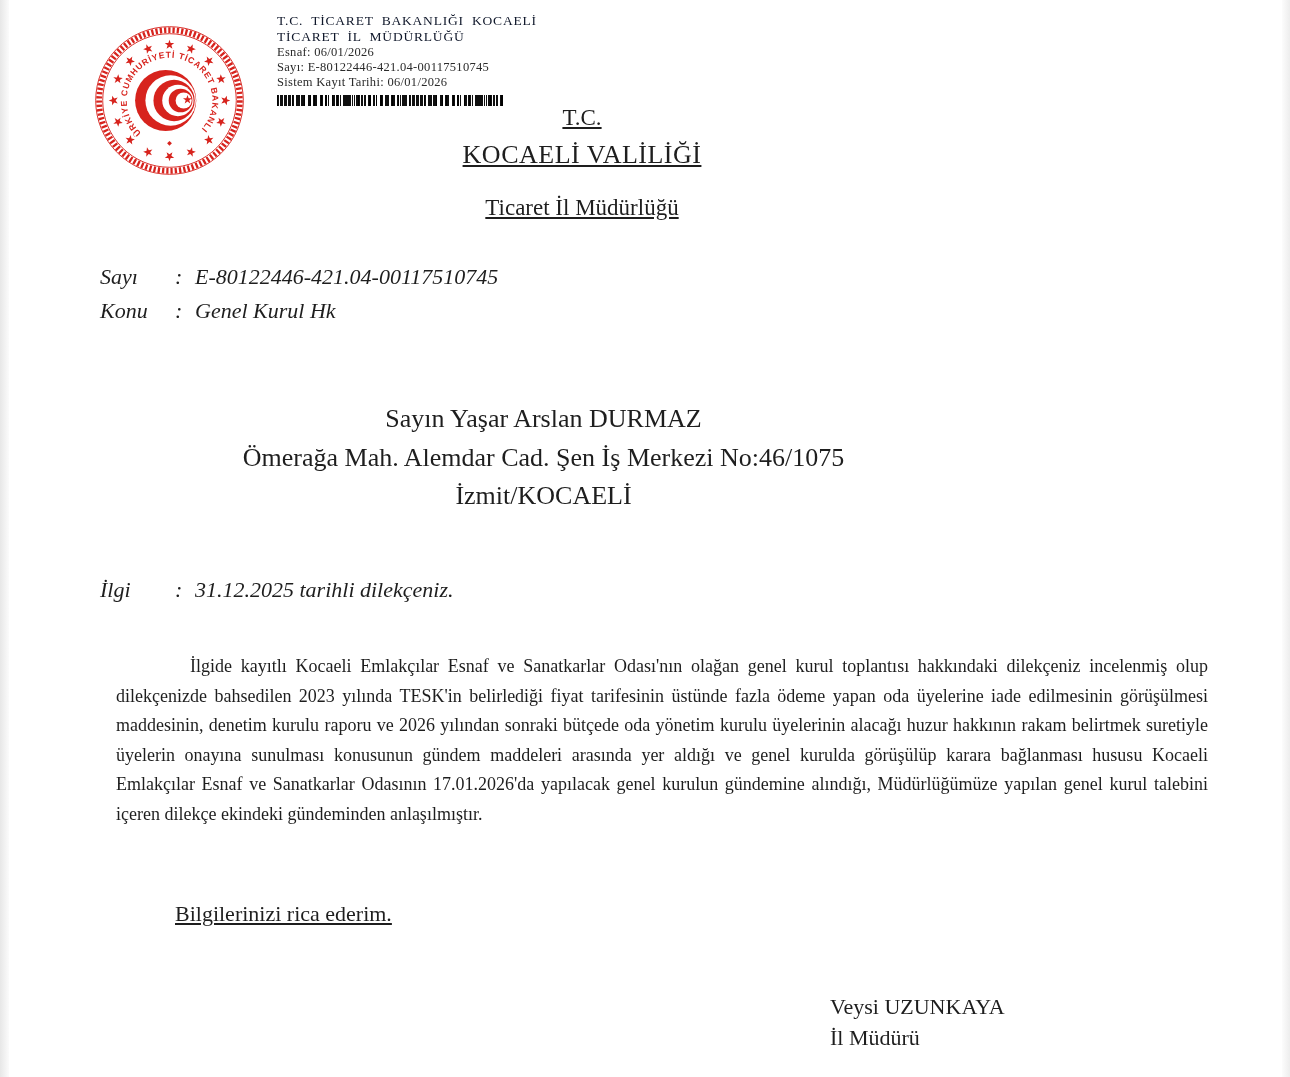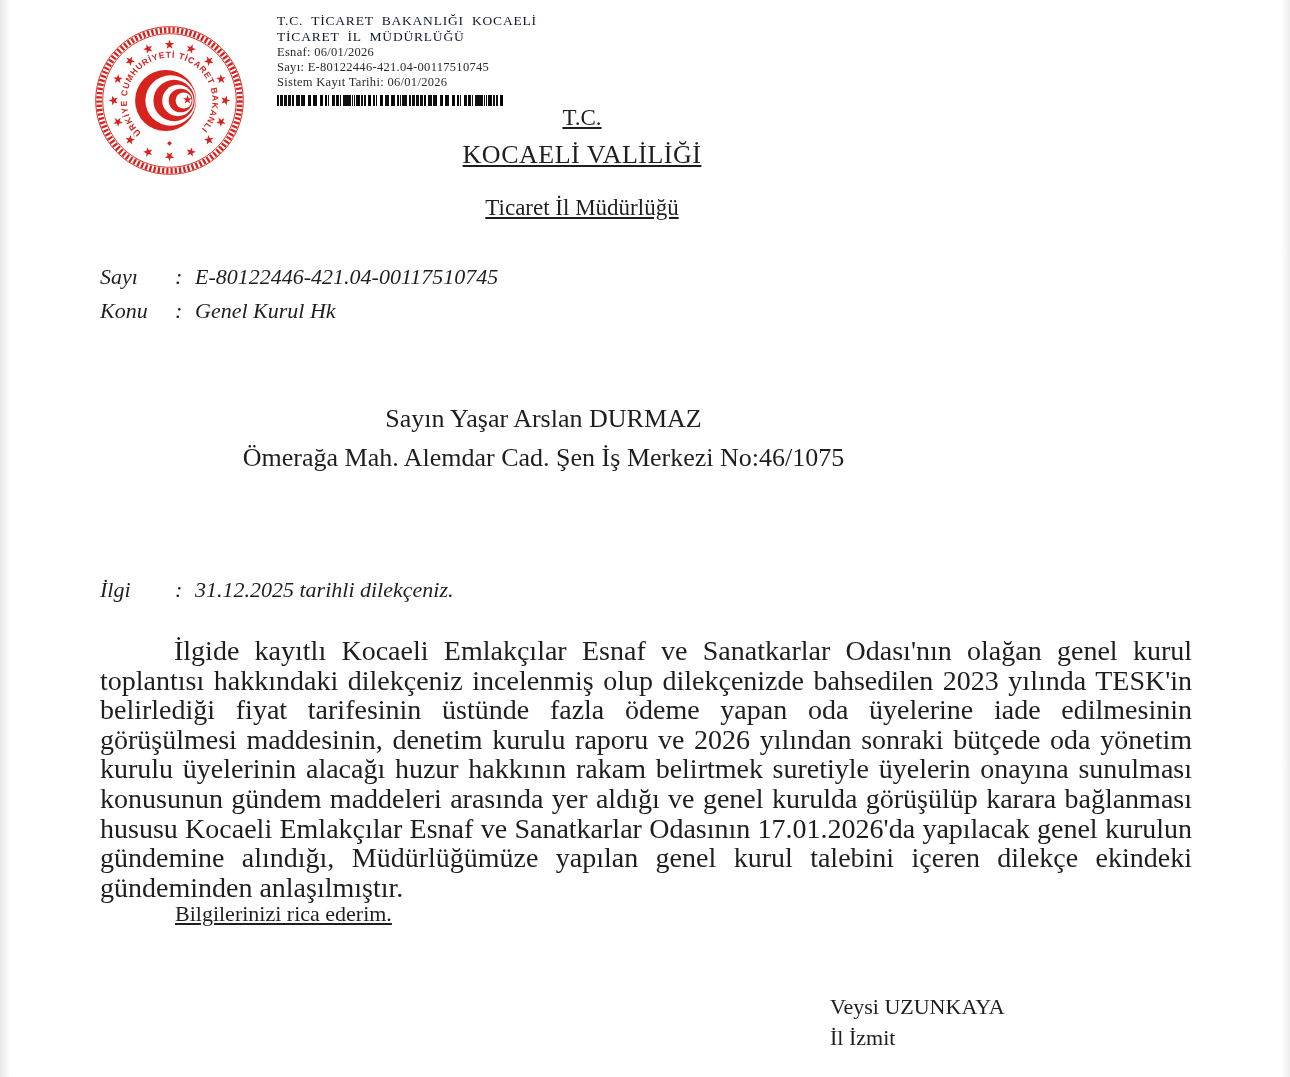--- a/index.html
+++ b/index.html
@@ -47,21 +47,21 @@
 
   
   .recipient{ position:absolute; left:0; top:400px; width:1033px; text-align:center;
     font-size:26px; line-height:38.5px;margin-left:27px; }
 
   
   .ref-block{ position:absolute; left:100px; top:573px; }
 
   
   .body-par{ position:absolute; left:100px; top:636px; width:1092px;
-    font-size:28px; line-height:29.6px; text-align:justify; text-indent:74px; margin:0; }
+    font-size:18px; line-height:29.6px; text-align:justify; text-indent:74px; margin:16px; }
   .closing{ position:absolute; left:175px; top:901px; font-size:22px;text-decoration:underline; }
 
   
   .signature{ position:absolute; left:830px; top:991px; width:350px; text-align:left;
     font-size:22px; line-height:31px; }
 </style>
 </head>
 <body>
 
 <div class="page">
@@ -139,31 +139,32 @@
     <div class="kv">
       <span class="kv-label">Konu</span>
       <span class="kv-colon">:</span>
       <span class="kv-value">Genel Kurul Hk</span>
     </div>
   </div>
 
   <div class="recipient">
     <div>Sayın Yaşar Arslan DURMAZ</div>
     <div>Ömerağa Mah. Alemdar Cad. Şen İş Merkezi No:46/1075</div>
+    <div>İzmit/KOCAELİ</div>
   </div>
 
   <div class="ref-block">
     <div class="kv">
       <span class="kv-label">İlgi</span>
       <span class="kv-colon">:</span>
       <span class="kv-value">31.12.2025 tarihli dilekçeniz.</span>
     </div>
   </div>
 
   <p class="body-par">İlgide kayıtlı Kocaeli Emlakçılar Esnaf ve Sanatkarlar Odası'nın olağan genel kurul toplantısı hakkındaki dilekçeniz incelenmiş olup dilekçenizde bahsedilen 2023 yılında TESK'in belirlediği fiyat tarifesinin üstünde fazla ödeme yapan oda üyelerine iade edilmesinin görüşülmesi maddesinin, denetim kurulu raporu ve 2026 yılından sonraki bütçede oda yönetim kurulu üyelerinin alacağı huzur hakkının rakam belirtmek suretiyle üyelerin onayına sunulması konusunun gündem maddeleri arasında yer aldığı ve genel kurulda görüşülüp karara bağlanması hususu Kocaeli Emlakçılar Esnaf ve Sanatkarlar Odasının 17.01.2026'da yapılacak genel kurulun gündemine alındığı, Müdürlüğümüze yapılan genel kurul talebini içeren dilekçe ekindeki gündeminden anlaşılmıştır.</p>
 
   <div class="closing">Bilgilerinizi rica ederim.</div>
 
   <div class="signature">
     <div>Veysi UZUNKAYA</div>
-    <div>İl İzmit</div>
+    <div>İl Müdürü</div>
   </div>
 </div>
 
 </body></html>

